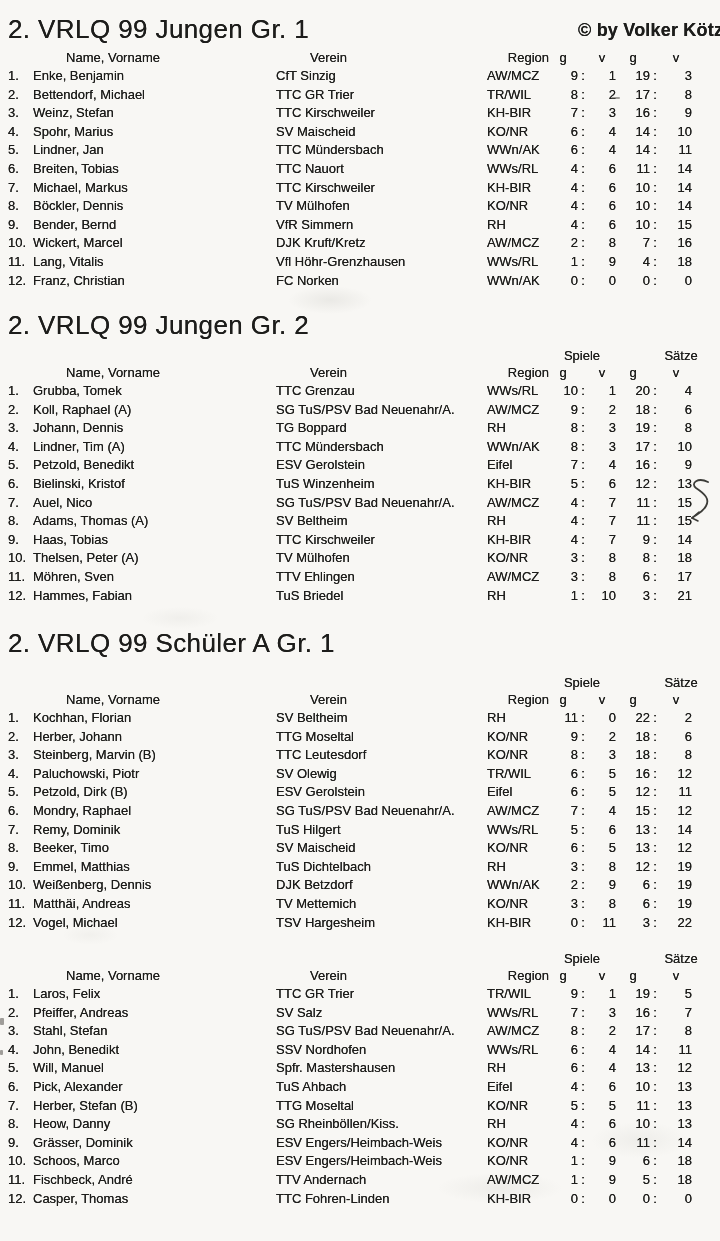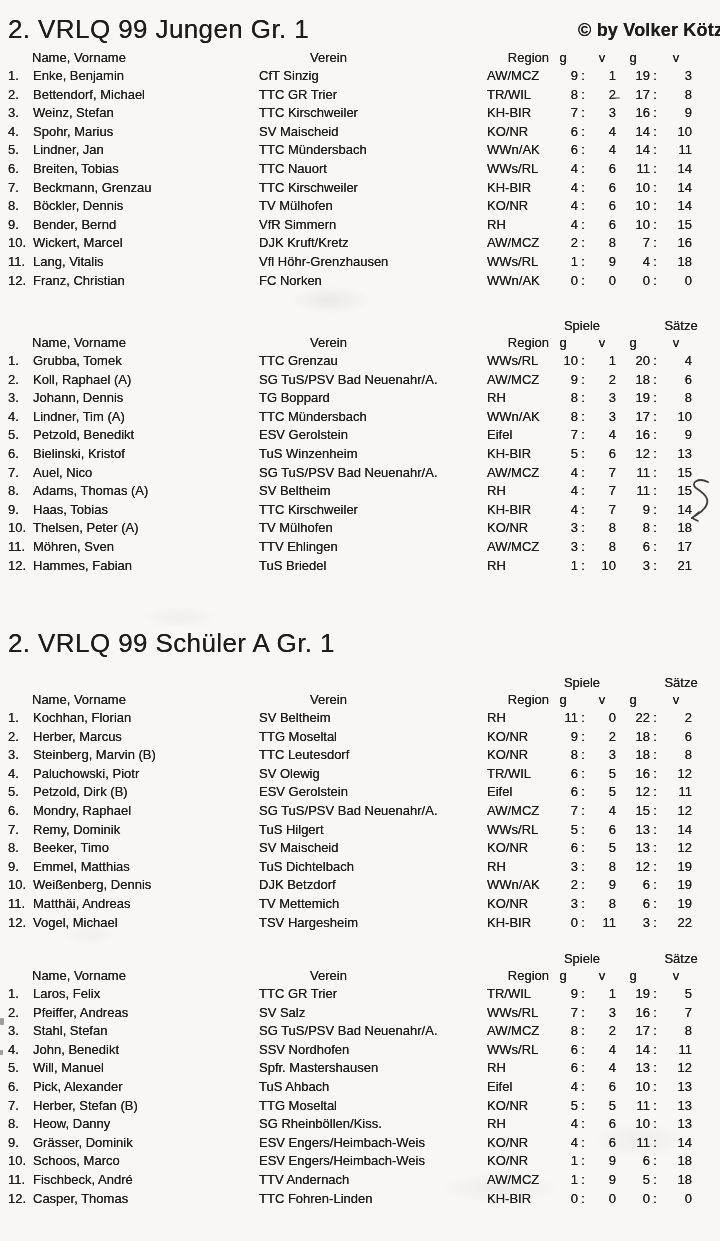--- a/index.html
+++ b/index.html
@@ -29,29 +29,29 @@
     margin:0 0 0 8px;font-size:26px;line-height:30px;font-weight:400;
     letter-spacing:.4px;color:#17171
 5;white-space:nowrap;
     text-shadow:0 0 .6px rgba(20,20,18,.95);
   }
   .grouplbl{position:relative;height:17px;margin-top:8px;font-size:13px;padding-left:32px;}
   .grouplbl.widegap{margin-top:17px;}
   .lbl-spiele{position:absolute;left:548px;width:68px;text-align:center;}
   .lbl-saetze{position:absolute;left:643px;width:76px;text-align:center;}
   .hdr{position:relative;height:17px;font-size:13px;margin-top:0;}
-  .hdr-name{position:absolute;left:32px;width:130px;}
+  .hdr-name{position:absolute;left:48px;width:130px;text-align:center;}
   .hdr-verein{position:absolute;left:310px;width:126px;text-align:left;}
   .hdr-region{position:absolute;left:487px;width:62px;text-align:right;}
   .s1-hdr-gap{margin-top:6px;}
   .rows{position:relative;}
   .row{position:relative;height:18.6px;font-size:13px;line-height:18.6px;white-space:nowrap;}
   .rank{position:absolute;left:8px;width:25px;}
   .pname{position:absolute;left:33px;}
-  .club{position:absolute;left:259px;}
+  .club{position:absolute;left:276px;}
   .region{position:absolute;left:487px;}
   .stats{
     position:absolute;left:548px;top:0;display:grid;
     grid-template-columns:30px 10px 28px 34px 10px 32px;
   }
   .stats>span{text-align:right;}
   .stats>.col{text-align:center;}
   .hdr .stats{top:0;}
   .hdr .stats>span{text-align:center;}
   .mark-squiggle{position:absolute;left:684px;top:477px;width:34px;height:48px;}
@@ -160,21 +160,21 @@
           <span>4</span>
           <span class="col">:</span>
           <span>6</span>
           <span>11</span>
           <span class="col">:</span>
           <span>14</span>
         </span>
       </div>
       <div class="row">
         <span class="rank">7.</span>
-        <span class="pname">Beckmann, Grenzau</span>
+        <span class="pname">Michael, Markus</span>
         <span class="club">TTC Kirschweiler</span>
         <span class="region">KH-BIR</span>
         <span class="stats">
           <span>4</span>
           <span class="col">:</span>
           <span>6</span>
           <span>10</span>
           <span class="col">:</span>
           <span>14</span>
         </span>
@@ -246,20 +246,21 @@
           <span>0</span>
           <span>0</span>
           <span class="col">:</span>
           <span>0</span>
         </span>
       </div>
     </div>
 </section>
 
 <section class="ranking" style="top:310px">
+  <h1>2. VRLQ 99 Jungen Gr. 2</h1>
   <div class="grouplbl txt">
     <span class="lbl-spiele">Spiele</span>
     <span class="lbl-saetze">Sätze</span>
   </div>
   <div class="hdr txt">
     <span class="hdr-name">Name, Vorname</span>
     <span class="hdr-verein">Verein</span>
     <span class="hdr-region">Region</span>
     <span class="stats">
       <span>g</span>
@@ -471,21 +472,21 @@
           <span>11</span>
           <span class="col">:</span>
           <span>0</span>
           <span>22</span>
           <span class="col">:</span>
           <span>2</span>
         </span>
       </div>
       <div class="row">
         <span class="rank">2.</span>
-        <span class="pname">Herber, Marcus</span>
+        <span class="pname">Herber, Johann</span>
         <span class="club">TTG Moseltal</span>
         <span class="region">KO/NR</span>
         <span class="stats">
           <span>9</span>
           <span class="col">:</span>
           <span>2</span>
           <span>18</span>
           <span class="col">:</span>
           <span>6</span>
         </span>

